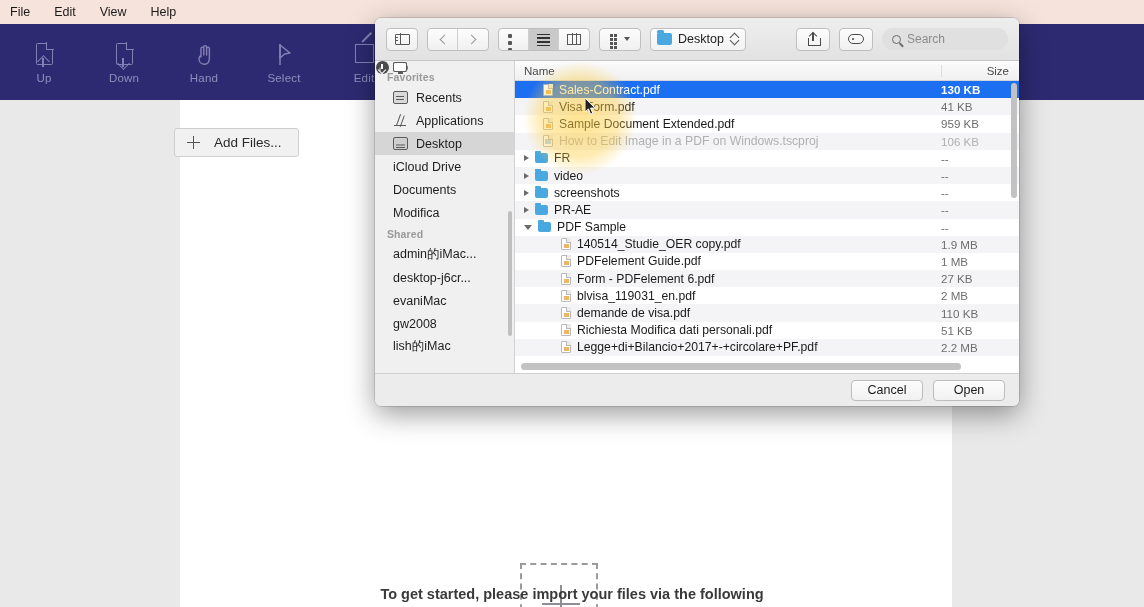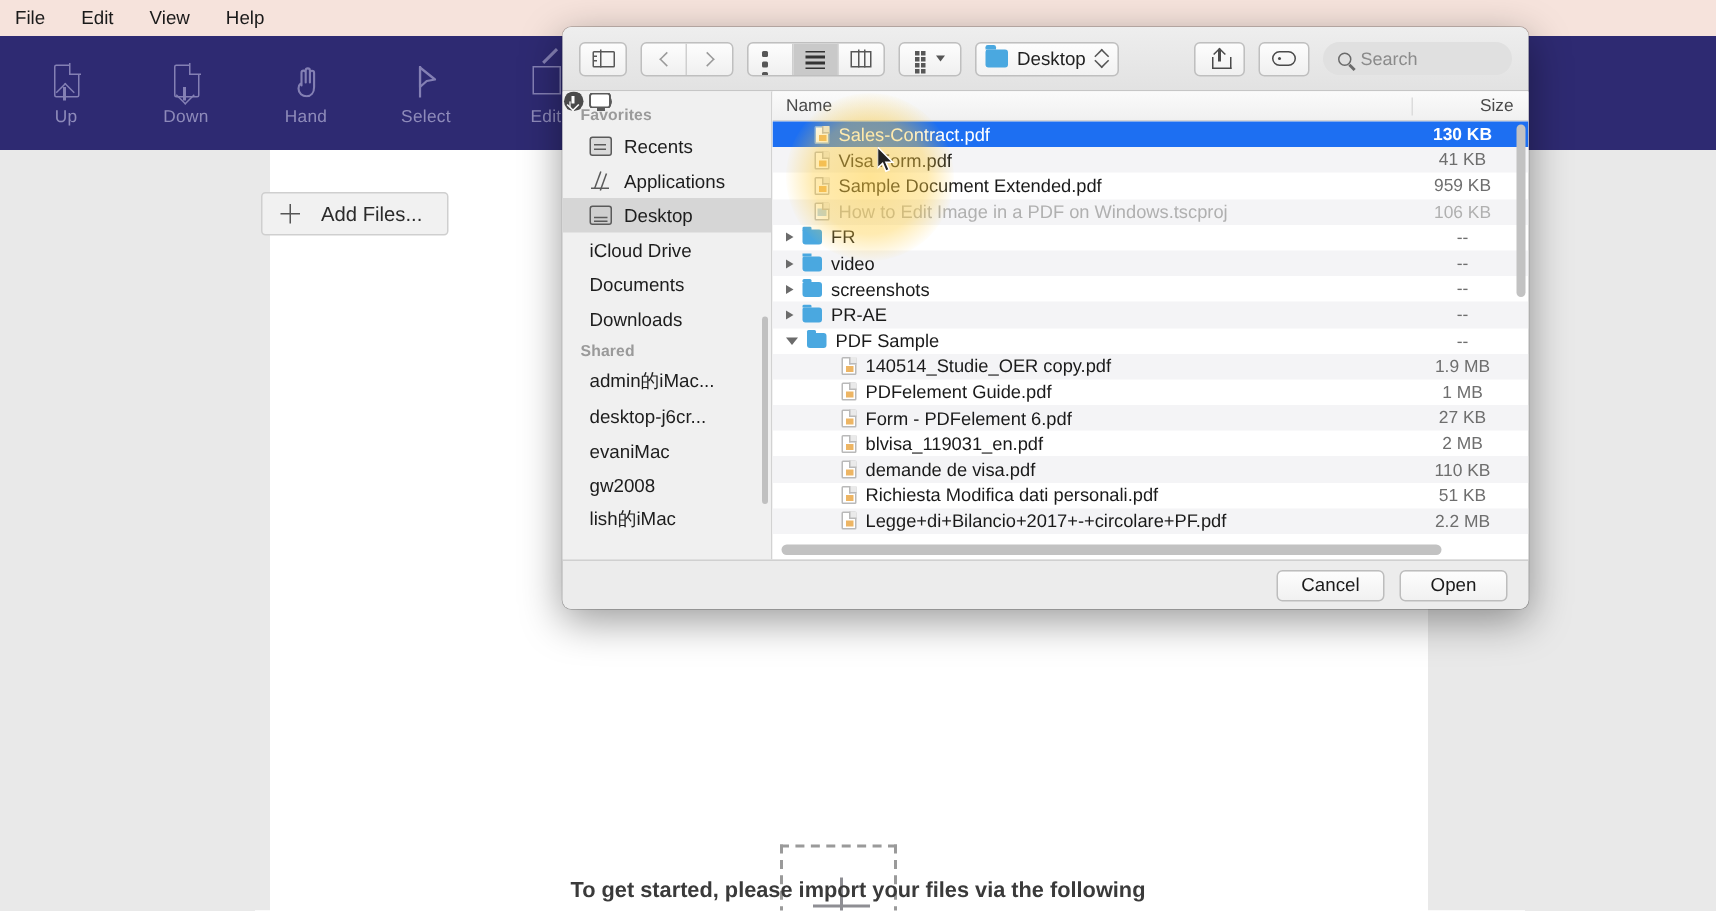--- a/index.html
+++ b/index.html
@@ -285,21 +285,21 @@
   }
   .lst-head .c-name { flex:1; padding-left:9px; }
   .lst-head .c-size { width:78px; text-align:right; padding-right:10px; border-left:1px solid #dcdcdc; }
   .row {
     height:17.2px; display:flex; align-items:center;
     font-size:12.2px; color:#1a1a1a; white-space:nowrap;
   }
   .row.alt { background:#f4f4f6;gap:28px; }
   .row.sel { background:#1d6ff2; color:#fff; }
   .row .nm { flex:1; display:flex; align-items:center; gap:6px; overflow:hidden; }
-  .row .sz { width:78px; text-align:center; padding-right:10px; color:#6e6e6e; font-size:11.6px; }
+  .row .sz { width:78px; text-align:left; padding-right:10px; color:#6e6e6e; font-size:11.6px; }
   .row.sel .sz { color:#fff; font-weight:700; }
   .row.dim, .row.dim .sz { color:#b0b0b0; }
 
   .indent0 { padding-left:9px;text-align:center; }
   .indent1 { padding-left:28px; }
   .indent2 { padding-left:46px; }
 
   .disc {
     width:0;height:0;flex:none;
     border-left:5px solid #6b6b6b; border-top:3.6px solid transparent; border-bottom:3.6px solid transparent;
@@ -548,21 +548,21 @@
           <div class="sb-item">
             <span class="sb-ic ic-icloud"></span>
             <span>iCloud Drive</span>
           </div>
           <div class="sb-item">
             <span class="sb-ic ic-docs"></span>
             <span>Documents</span>
           </div>
           <div class="sb-item">
             <span class="sb-ic ic-down"></span>
-            <span>Downloads</span>
+            <span>Modifica</span>
           </div>
           <div class="sb-head">Shared</div>
           <div class="sb-item">
             <span class="sb-ic ic-screen"></span>
             <span>admin的iMac...</span>
           </div>
           <div class="sb-item">
             <span class="sb-ic ic-screen dark"></span>
             <span>desktop-j6cr...</span>
           </div>

